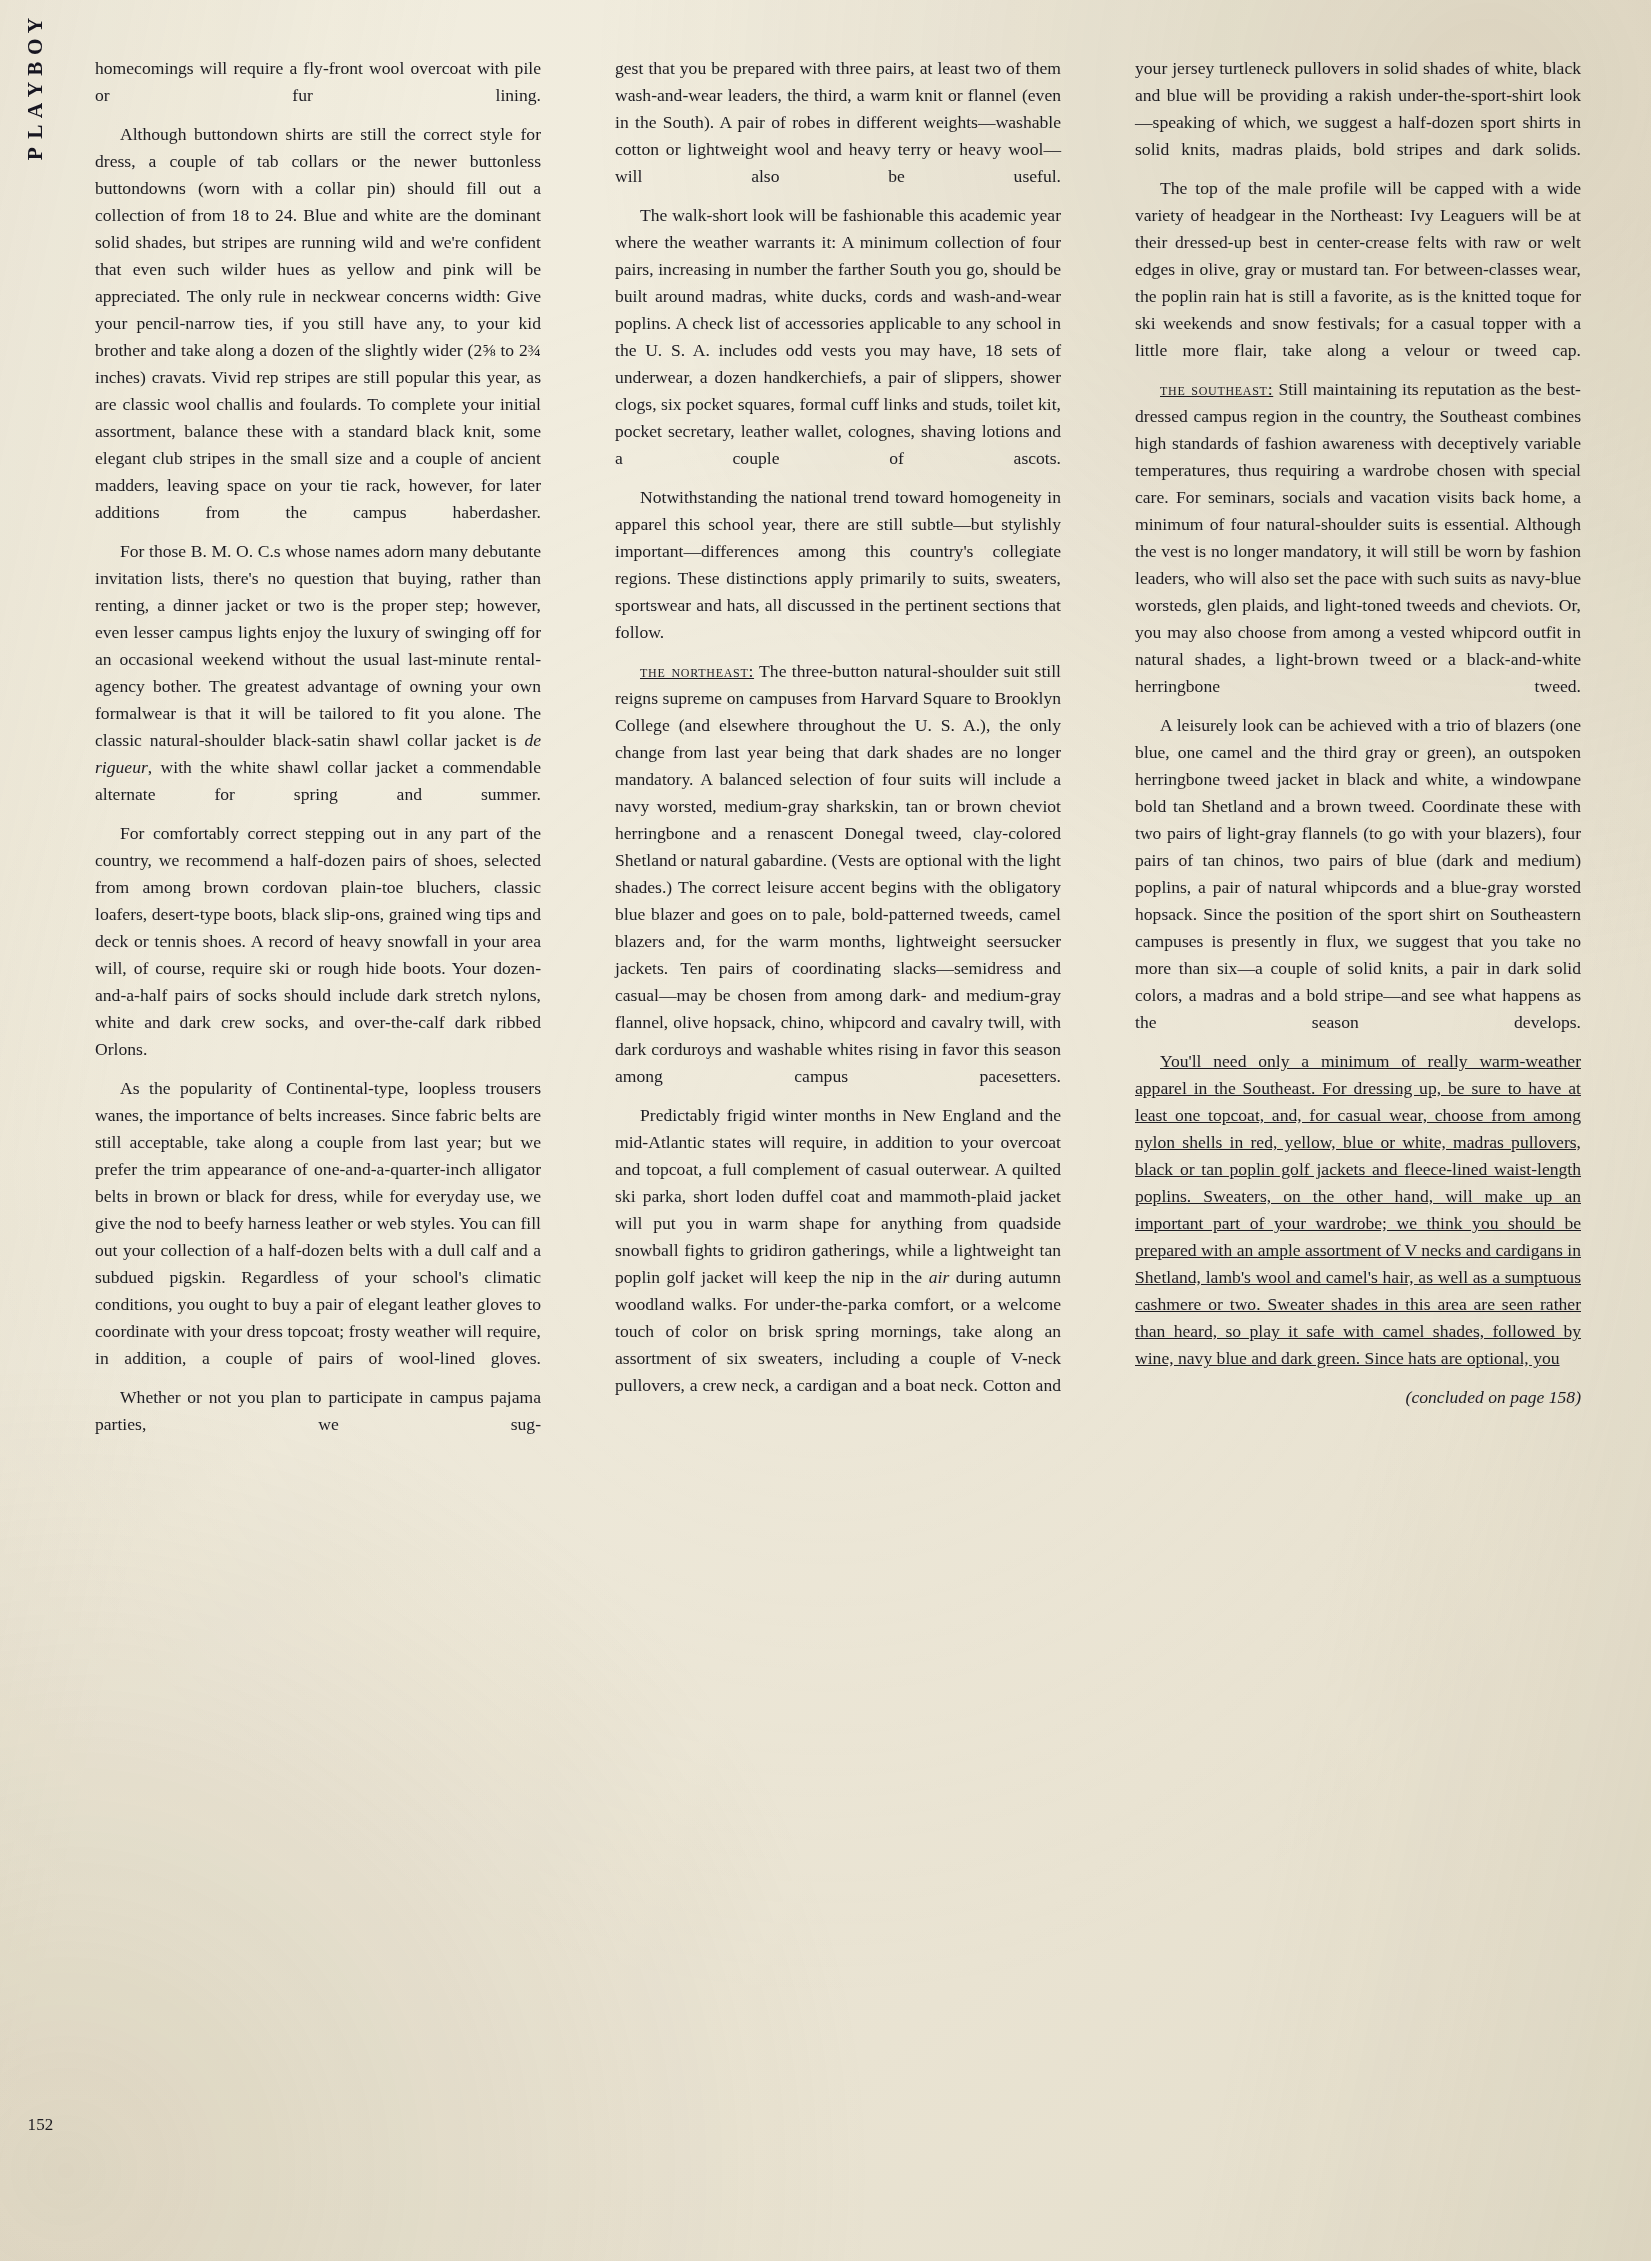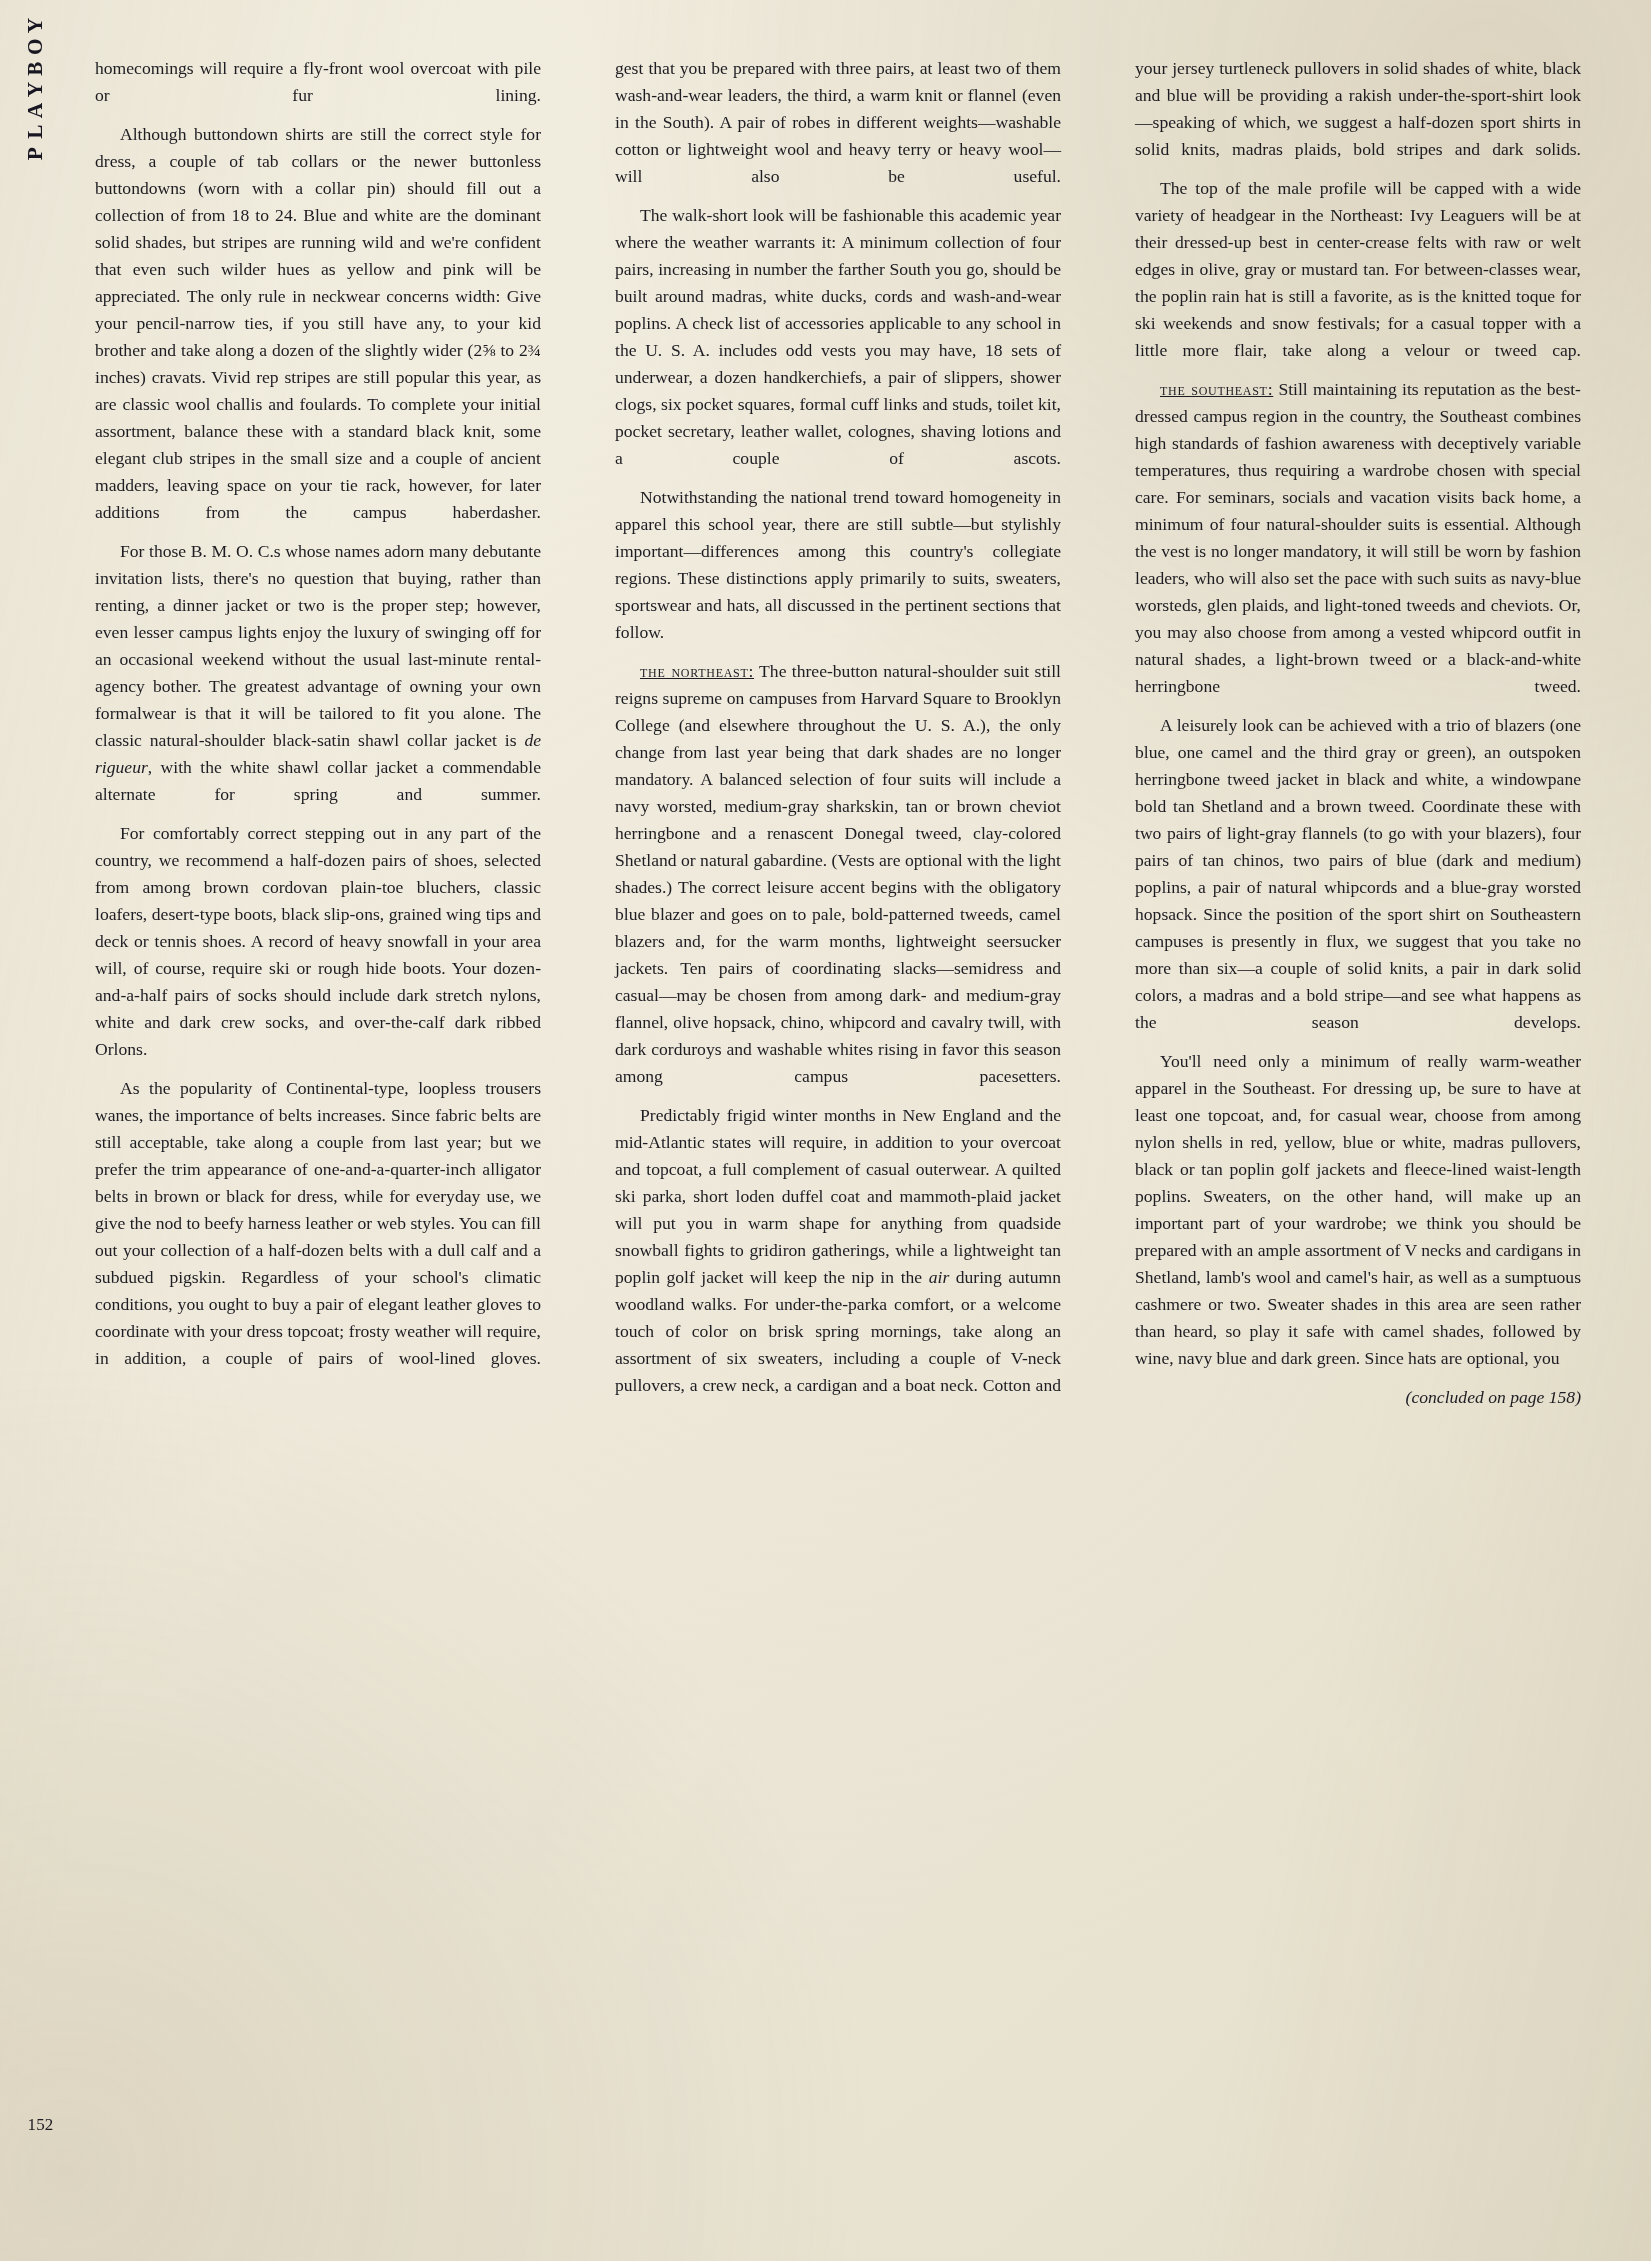--- a/index.html
+++ b/index.html
@@ -92,20 +92,21 @@
   .col p.ind {
     text-indent: 25px;
   }
 
   
   .col p.jlast {
     text-align-last: justify;
   }
   .col p.raglast {
     text-align-last: left;
+    text-decoration: underline;
   }
 
   .sc {
     font-variant: small-caps;
     font-feature-settings: "smcp" 1;
     letter-spacing: 0.04em;
     text-decoration: underline;
   }
   em, .it { }
 
@@ -144,20 +145,21 @@
       <span class="ch">P</span>
     </div>
 
   <div class="columns" id="columns">
       <div class="col">
         <p class="jlast"><span>homecomings will require a fly-front wool overcoat with pile or fur lining.</span></p>
         <p class="ind jlast"><span>Although buttondown shirts are still the correct style for dress, a couple of tab collars or the newer buttonless buttondowns (worn with a collar pin) should fill out a collection of from 18 to 24. Blue and white are the dominant solid shades, but stripes are running wild and we're confident that even such wilder hues as yellow and pink will be appreciated. The only rule in neckwear concerns width: Give your pencil-narrow ties, if you still have any, to your kid brother and take along a dozen of the slightly wider (2⅝ to 2¾ inches) cravats. Vivid rep stripes are still popular this year, as are classic wool challis and foulards. To complete your initial assortment, balance these with a standard black knit, some elegant club stripes in the small size and a couple of ancient madders, leaving space on your tie rack, however, for later additions from the campus haberdasher.</span></p>
         <p class="ind jlast"><span>For those B. M. O. C.s whose names adorn many debutante invitation lists, there's no question that buying, rather than renting, a dinner jacket or two is the proper step; however, even lesser campus lights enjoy the luxury of swinging off for an occasional weekend without the usual last-minute rental-agency bother. The greatest advantage of owning your own formalwear is that it will be tailored to fit you alone. The classic natural-shoulder black-satin shawl collar jacket is </span><em>de rigueur</em><span>, with the white shawl collar jacket a commendable alternate for spring and summer.</span></p>
         <p class="ind jlast"><span>For comfortably correct stepping out in any part of the country, we recommend a half-dozen pairs of shoes, selected from among brown cordovan plain-toe bluchers, classic loafers, desert-type boots, black slip-ons, grained wing tips and deck or tennis shoes. A record of heavy snowfall in your area will, of course, require ski or rough hide boots. Your dozen-and-a-half pairs of socks should include dark stretch nylons, white and dark crew socks, and over-the-calf dark ribbed Orlons.</span></p>
         <p class="ind jlast"><span>As the popularity of Continental-type, loopless trousers wanes, the importance of belts increases. Since fabric belts are still acceptable, take along a couple from last year; but we prefer the trim appearance of one-and-a-quarter-inch alligator belts in brown or black for dress, while for everyday use, we give the nod to beefy harness leather or web styles. You can fill out your collection of a half-dozen belts with a dull calf and a subdued pigskin. Regardless of your school's climatic conditions, you ought to buy a pair of elegant leather gloves to coordinate with your dress topcoat; frosty weather will require, in addition, a couple of pairs of wool-lined gloves.</span></p>
+        <p class="ind jlast"><span>Whether or not you plan to participate in campus pajama parties, we sug-</span></p>
       </div>
       <div class="col">
         <p class="jlast"><span>gest that you be prepared with three pairs, at least two of them wash-and-wear leaders, the third, a warm knit or flannel (even in the South). A pair of robes in different weights—washable cotton or lightweight wool and heavy terry or heavy wool—will also be useful.</span></p>
         <p class="ind jlast"><span>The walk-short look will be fashionable this academic year where the weather warrants it: A minimum collection of four pairs, increasing in number the farther South you go, should be built around madras, white ducks, cords and wash-and-wear poplins. A check list of accessories applicable to any school in the U. S. A. includes odd vests you may have, 18 sets of underwear, a dozen handkerchiefs, a pair of slippers, shower clogs, six pocket squares, formal cuff links and studs, toilet kit, pocket secretary, leather wallet, colognes, shaving lotions and a couple of ascots.</span></p>
         <p class="ind jlast"><span>Notwithstanding the national trend toward homogeneity in apparel this school year, there are still subtle—but stylishly important—differences among this country's collegiate regions. These distinctions apply primarily to suits, sweaters, sportswear and hats, all discussed in the pertinent sections that follow.</span></p>
         <p class="ind jlast"><span class="sc">the northeast:</span><span> The three-button natural-shoulder suit still reigns supreme on campuses from Harvard Square to Brooklyn College (and elsewhere throughout the U. S. A.), the only change from last year being that dark shades are no longer mandatory. A balanced selection of four suits will include a navy worsted, medium-gray sharkskin, tan or brown cheviot herringbone and a renascent Donegal tweed, clay-colored Shetland or natural gabardine. (Vests are optional with the light shades.) The correct leisure accent begins with the obligatory blue blazer and goes on to pale, bold-patterned tweeds, camel blazers and, for the warm months, lightweight seersucker jackets. Ten pairs of coordinating slacks—semidress and casual—may be chosen from among dark- and medium-gray flannel, olive hopsack, chino, whipcord and cavalry twill, with dark corduroys and washable whites rising in favor this season among campus pacesetters.</span></p>
         <p class="ind jlast"><span>Predictably frigid winter months in New England and the mid-Atlantic states will require, in addition to your overcoat and topcoat, a full complement of casual outerwear. A quilted ski parka, short loden duffel coat and mammoth-plaid jacket will put you in warm shape for anything from quadside snowball fights to gridiron gatherings, while a lightweight tan poplin golf jacket will keep the nip in the </span><em>air</em><span> during autumn woodland walks. For under-the-parka comfort, or a welcome touch of color on brisk spring mornings, take along an assortment of six sweaters, including a couple of V-neck pullovers, a crew neck, a cardigan and a boat neck. Cotton and</span></p>
       </div>
       <div class="col">
         <p class="jlast"><span>your jersey turtleneck pullovers in solid shades of white, black and blue will be providing a rakish under-the-sport-shirt look—speaking of which, we suggest a half-dozen sport shirts in solid knits, madras plaids, bold stripes and dark solids.</span></p>

